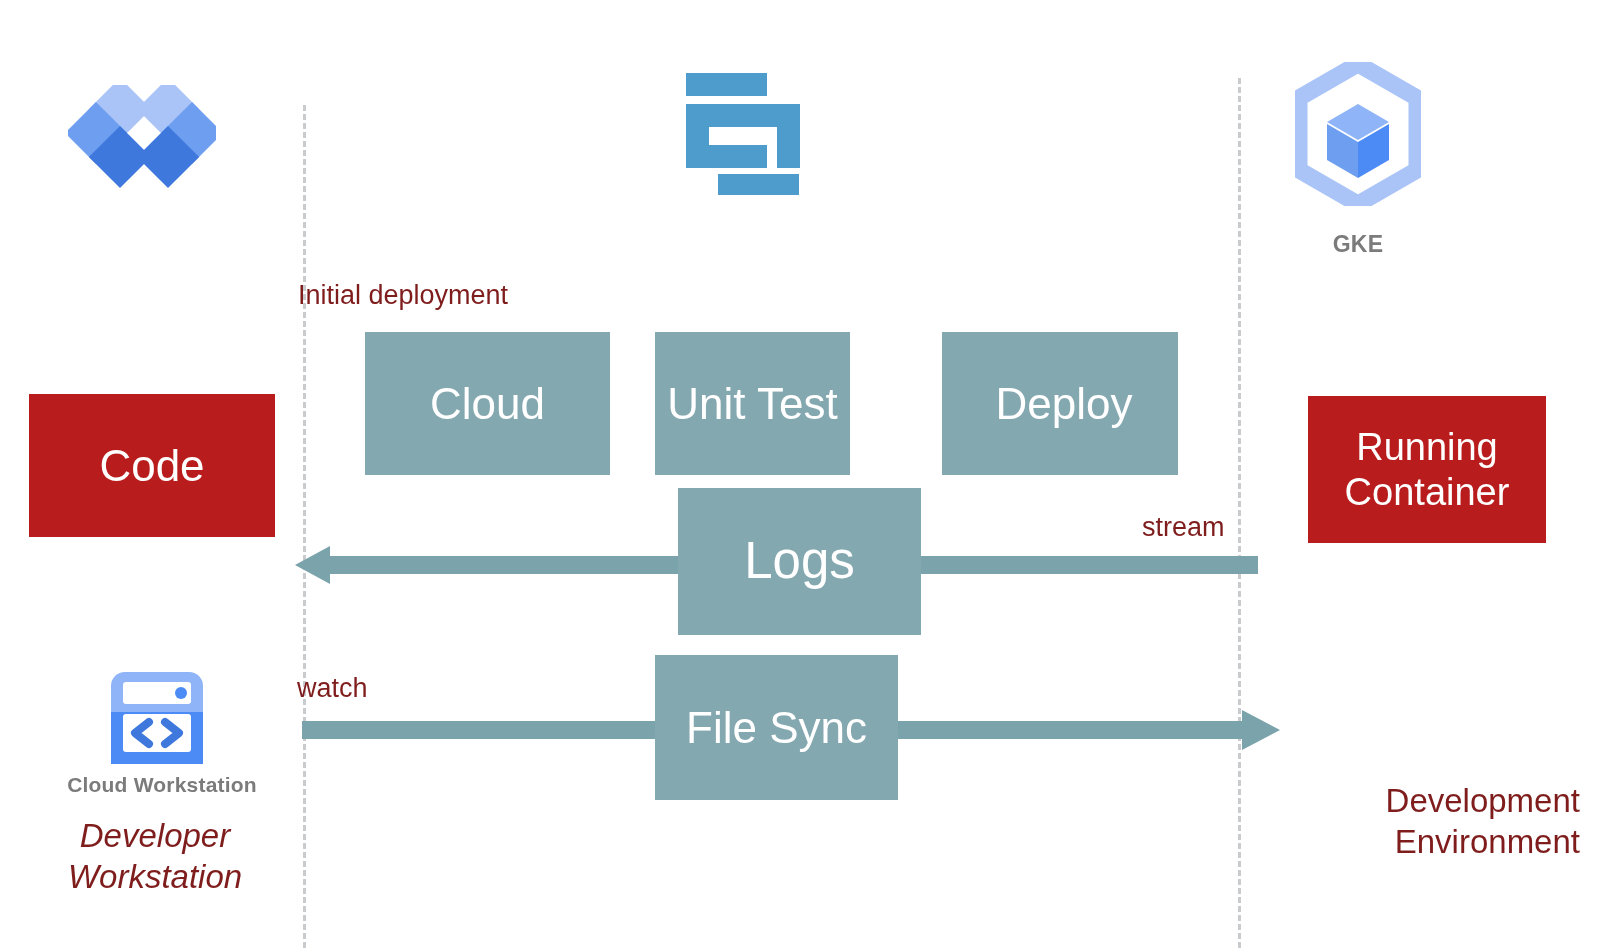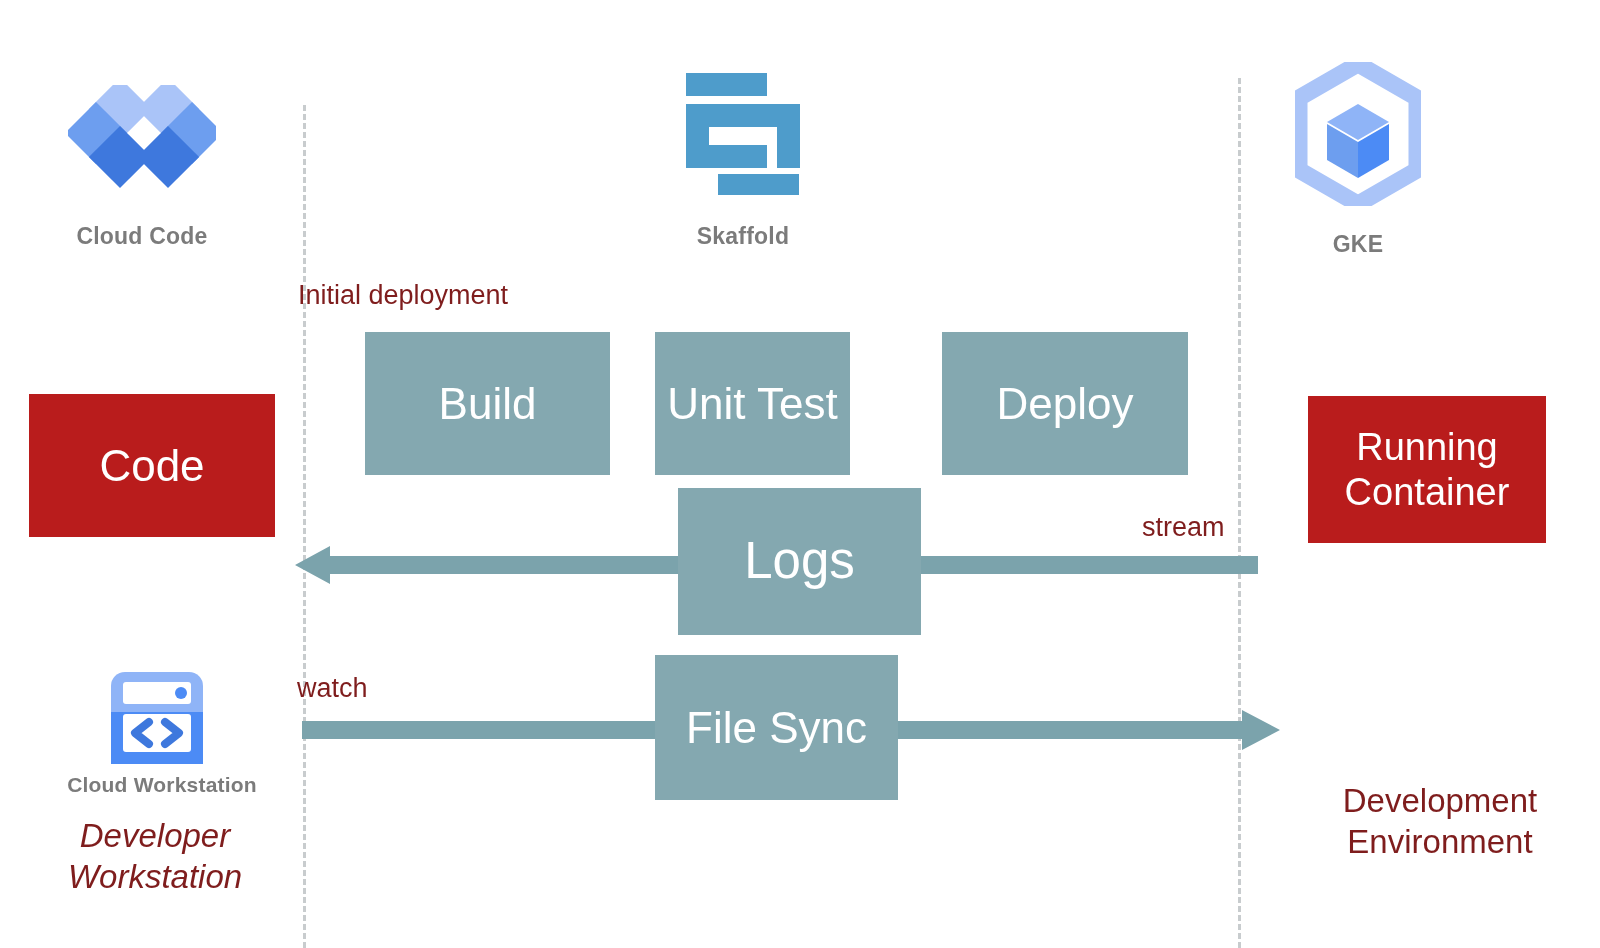--- a/index.html
+++ b/index.html
@@ -78,32 +78,30 @@
   <svg class="abs" style="left:68px; top:85px;" width="148" height="120" viewBox="0 0 148 120">
     <g transform="translate(4,4)">
       <rect x="26" y="-2" width="44" height="44" transform="rotate(45 48 20)" fill="#aac4f8"></rect>
       <rect x="74" y="-2" width="44" height="44" transform="rotate(45 96 20)" fill="#aac4f8"></rect>
       <rect x="2" y="22" width="44" height="44" transform="rotate(45 24 44)" fill="#6d9eef"></rect>
       <rect x="98" y="22" width="44" height="44" transform="rotate(45 120 44)" fill="#6d9eef"></rect>
       <rect x="26" y="46" width="44" height="44" transform="rotate(45 48 68)" fill="#3e78dd"></rect>
       <rect x="74" y="46" width="44" height="44" transform="rotate(45 96 68)" fill="#3e78dd"></rect>
     </g>
   </svg>
-  <div class="logo-caption" style="left:24px; top:223px; width:236px;">Cloud Code</div>
 
   <svg class="abs" style="left:685px; top:73px;" width="116" height="122" viewBox="0 0 116 122">
     <rect x="1" y="0" width="81" height="23" fill="#4e9ccb"></rect>
     <rect x="1" y="31" width="23" height="64" fill="#4e9ccb"></rect>
     <rect x="1" y="31" width="81" height="23" fill="#4e9ccb"></rect>
     <rect x="30" y="31" width="85" height="23" fill="#4e9ccb"></rect>
     <rect x="92" y="31" width="23" height="64" fill="#4e9ccb"></rect>
     <rect x="1" y="72" width="81" height="23" fill="#4e9ccb"></rect>
     <rect x="33" y="101" width="81" height="21" fill="#4e9ccb"></rect>
   </svg>
-  <div class="logo-caption" style="left:625px; top:223px; width:236px;">Skaffold</div>
 
   <svg class="abs" style="left:1295px; top:62px;" width="126" height="144" viewBox="0 0 126 144">
     <path d="M63 2 L122 36 L122 108 L63 142 L4 108 L4 36 Z" fill="none" stroke="#aac4f8" stroke-width="17"></path>
     <path d="M63 42 L94 60 L63 78 L32 60 Z" fill="#8fb4f7"></path>
     <path d="M32 62 L63 80 L63 116 L32 98 Z" fill="#6d9eef"></path>
     <path d="M94 62 L94 98 L63 116 L63 80 Z" fill="#4c8bf5"></path>
   </svg>
   <div class="logo-caption" style="left:1240px; top:231px; width:236px;">GKE</div>
 
   <svg class="abs" style="left:107px; top:668px;" width="100" height="100" viewBox="0 0 100 100">
@@ -113,42 +111,42 @@
     <rect x="16" y="14" width="68" height="22" rx="3" fill="#ffffff"></rect>
     <circle cx="74" cy="25" r="6" fill="#4c8bf5"></circle>
     <rect x="16" y="46" width="68" height="38" rx="3" fill="#ffffff"></rect>
     <path d="M42 54 L28 65 L42 76" fill="none" stroke="#3e78dd" stroke-width="8" stroke-linecap="round" stroke-linejoin="round"></path>
     <path d="M58 54 L72 65 L58 76" fill="none" stroke="#3e78dd" stroke-width="8" stroke-linecap="round" stroke-linejoin="round"></path>
   </svg>
   <div class="logo-caption" style="left:37px; top:773px; width:250px; font-size:21px;">Cloud Workstation</div>
 
   <div class="label label-env" style="left:20px; top:815px; width:270px; text-align:center;font-style:italic;">Developer
 Workstation</div>
-  <div class="label label-env" style="left:1300px; top:780px; width:280px; text-align:center;">Development
+  <div class="label label-env" style="left:1300px; top:780px; width:280px; text-align:right;">Development
 Environment</div>
 
   <div class="label label-small" style="left:298px; top:280px;">Initial deployment</div>
   <div class="label label-small" style="left:1142px; top:512px;">stream</div>
   <div class="label label-small" style="left:297px; top:673px;">watch</div>
 
   <svg class="arrow-svg" style="left:290px; top:540px;" width="975" height="50" viewBox="0 0 975 50">
     <path d="M5 25 L40 6 L40 16 L968 16 L968 34 L40 34 L40 44 Z" fill="#7ba3ac"></path>
   </svg>
 
   <svg class="arrow-svg" style="left:300px; top:705px;" width="985" height="50" viewBox="0 0 985 50">
     <path d="M2 16 L942 16 L942 5 L980 25 L942 45 L942 34 L2 34 Z" fill="#7ba3ac"></path>
   </svg>
 
   <div class="box box-blue" style="left:29px; top:394px; width:246px; height:143px; font-size:44px;">Code</div>
 
-  <div class="box box-teal" style="left:365px; top:332px; width:245px; height:143px; font-size:44px;">Build</div>
+  <div class="box box-teal" style="left:365px; top:332px; width:245px; height:143px; font-size:44px;">Cloud</div>
 
   <div class="box box-teal" style="left:655px; top:332px; width:195px; height:143px; font-size:44px;">Unit Test</div>
 
-  <div class="box box-teal" style="left:942px; top:332px; width:246px; height:143px; font-size:44px;">Deploy</div>
+  <div class="box box-teal" style="left:942px; top:332px; width:228px; height:143px; font-size:44px;padding-left:8px;">Deploy</div>
 
   <div class="box box-teal" style="left:678px; top:488px; width:243px; height:147px; font-size:51px;">Logs</div>
 
   <div class="box box-teal" style="left:655px; top:655px; width:243px; height:145px; font-size:44px;">File Sync</div>
 
   <div class="box box-blue" style="left:1308px; top:396px; width:238px; height:147px; font-size:38px; white-space:pre-line;">Running
 Container</div>
 
 </div>
 

